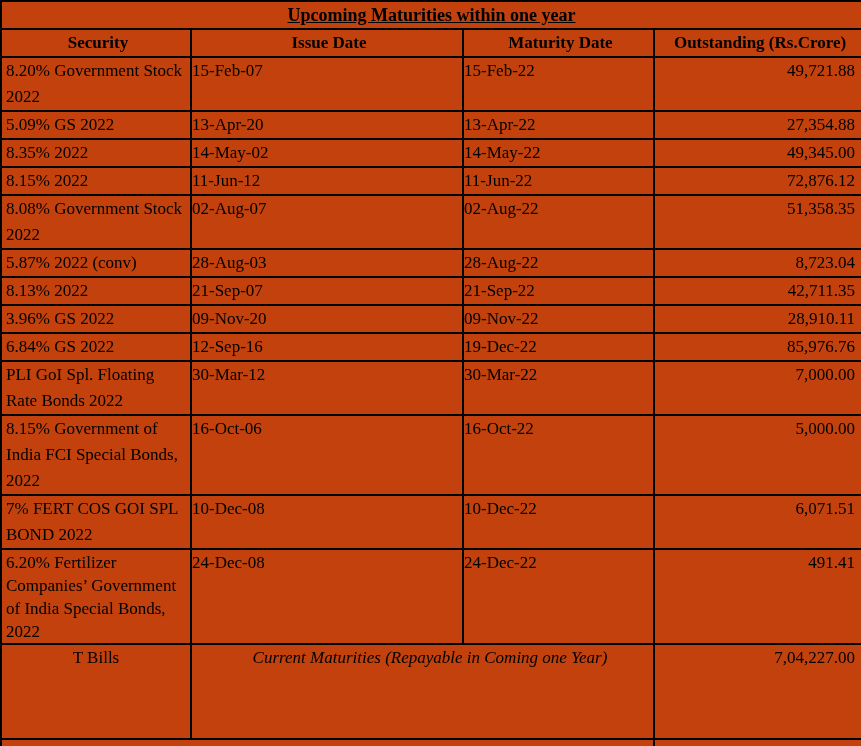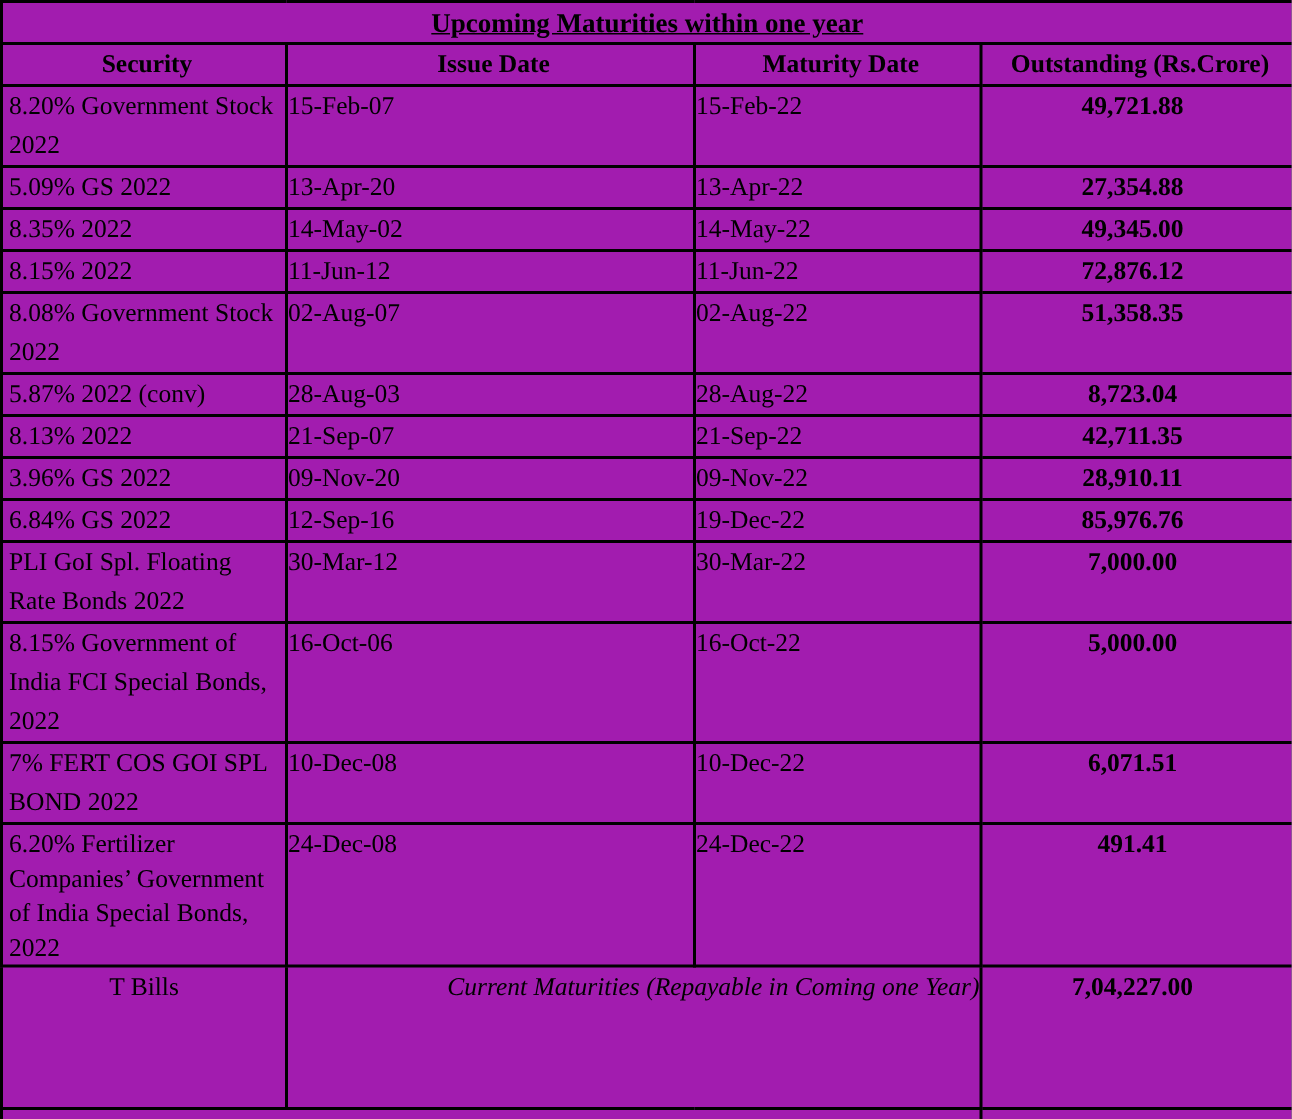--- a/index.html
+++ b/index.html
@@ -4,21 +4,21 @@
 <style>
   * { box-sizing: border-box; margin: 0; padding: 0; }
   html, body {
     background: #ffffff;
     font-family: "Liberation Serif", serif;
     color: #000000;
   }
   .page {
     width: 861px;
     height: 746px;
-    background: #a21caf;
+    background: #c2410c;
   }
   table.maturities {
     width: 861px;
     border-collapse: collapse;
     table-layout: fixed;
     font-size: 17px;
     line-height: 26px;
   }
   table.maturities td {
     border: 2px solid #000000;
@@ -54,33 +54,32 @@
     padding-right: 4px;
     vertical-align: top;
   }
   td.sec.tight { line-height: 23px; padding-top: 1px; }
   td.date {
     text-align: left;
     padding-right: 3px;
     vertical-align: bottom;
   }
   td.num {
-    text-align: center;
+    text-align: right;
     padding-right: 6px;
     vertical-align: bottom;
-    font-weight: bold;
   }
   td.tbills-cell {
     text-align: center;
     vertical-align: middle;
     margin-top: 27px;
   }
   td.note-cell {
     font-style: italic;
-    text-align: right;
+    text-align: center;
     vertical-align: bottom;
     padding-left: 15px;
   }
   td.total-label-cell {
     font-weight: bold;
     text-align: center;
     vertical-align: middle;
   }
   td.total-value-cell {
     font-weight: bold;

